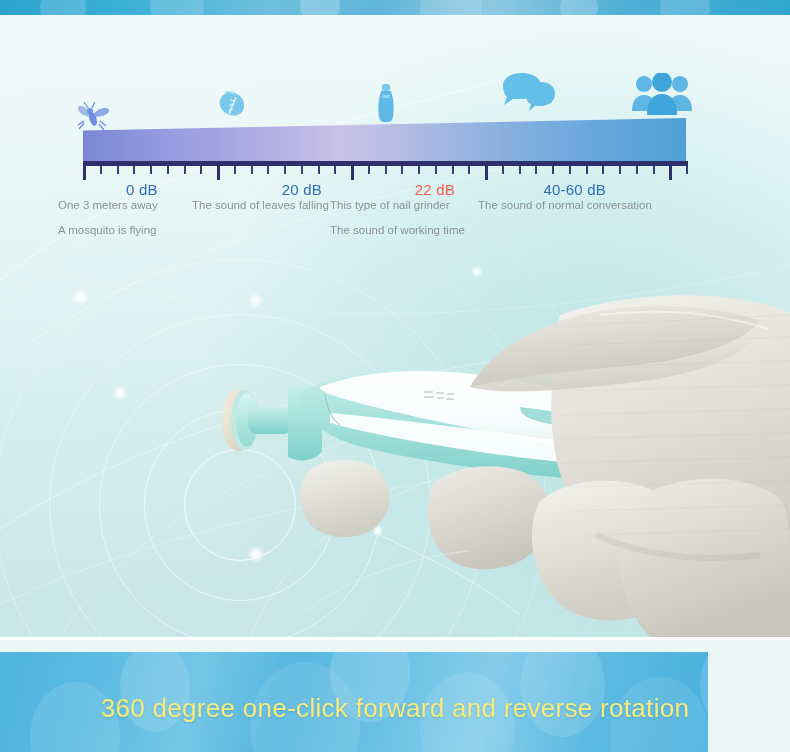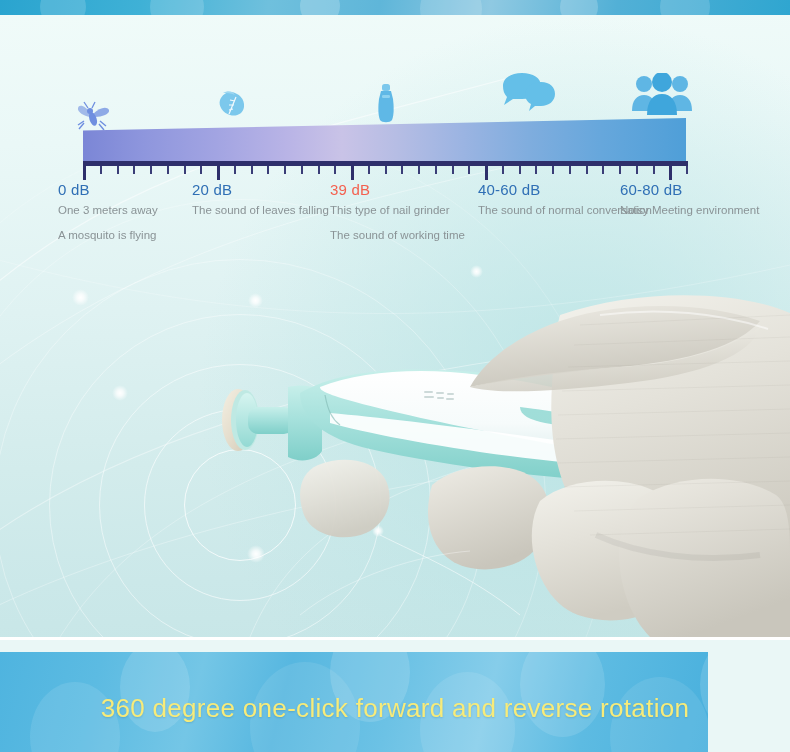--- a/index.html
+++ b/index.html
@@ -65,23 +65,23 @@
     clip-path:polygon(0 28%,100% 0,100% 100%,0 100%);
   }
   .db-baseline{
     position:absolute;left:83px;top:146px;width:605px;height:5px;background:#2e2f6b;
   }
   .tick{position:absolute;width:2px;background:#2e2f6b;top:151px;}
   .tick.minor{height:8px;background:#3a3d77;}
   .tick.major{height:14px;width:3px;background:#2e2f6b;}
 
   .db-label{position:absolute;top:166px;white-space:nowrap;}
-  .db-value{font-size:15px;color:#2f6fb5;letter-spacing:.2px;}
+  .db-value{font-size:15px;color:#2f6fb5;letter-spacing:.2px;text-align:right;}
   .db-value.hot{color:#f4604f;}
-  .db-desc{font-size:11.5px;color:#8a9396;line-height:1.35;margin-top:5px;max-width:115px;}
+  .db-desc{font-size:11.5px;color:#8a9396;line-height:1.35;max-width:115px;}
   .db-desc.second{margin-top:9px;}
 
   
   .product{position:absolute;left:0;top:0;width:790px;height:622px;pointer-events:none;}
 
   
   .callout{
     position:absolute;left:33px;top:556px;width:100px;height:55px;
     border:1px solid #7fb4d8;border-radius:9px;
     background:rgba(255,255,255,.06);
@@ -383,34 +383,30 @@
         <div class="db-desc">One 3 meters away</div>
         <div class="db-desc second">A mosquito is flying</div>
       </div>
 
       <div class="db-label" style="left:192px;">
         <div class="db-value">20 dB</div>
         <div class="db-desc" style="max-width:130px;">The sound of leaves falling</div>
       </div>
 
       <div class="db-label" style="left:330px;">
-        <div class="db-value hot">39 dB</div>
+        <div class="db-value hot">22 dB</div>
         <div class="db-desc" style="max-width:145px;">This type of nail grinder</div>
         <div class="db-desc second" style="max-width:125px;">The sound of working time</div>
       </div>
 
       <div class="db-label" style="left:478px;">
         <div class="db-value">40-60 dB</div>
         <div class="db-desc" style="max-width:128px;">The sound of normal conversation</div>
       </div>
 
-      <div class="db-label" style="left:620px;">
-        <div class="db-value">60-80 dB</div>
-        <div class="db-desc" style="max-width:110px;">Noisy Meeting environment</div>
-      </div>
     </div>
 
   </div>
 
   <div class="sep"></div>
 
   <div class="banner">
     <div class="bub" style="left:30px;top:30px;width:90px;height:110px;background:rgba(255,255,255,.10);"></div>
     <div class="bub" style="left:120px;top:-10px;width:70px;height:90px;background:rgba(255,255,255,.13);"></div>
     <div class="bub" style="left:250px;top:10px;width:110px;height:130px;background:rgba(255,255,255,.09);"></div>

